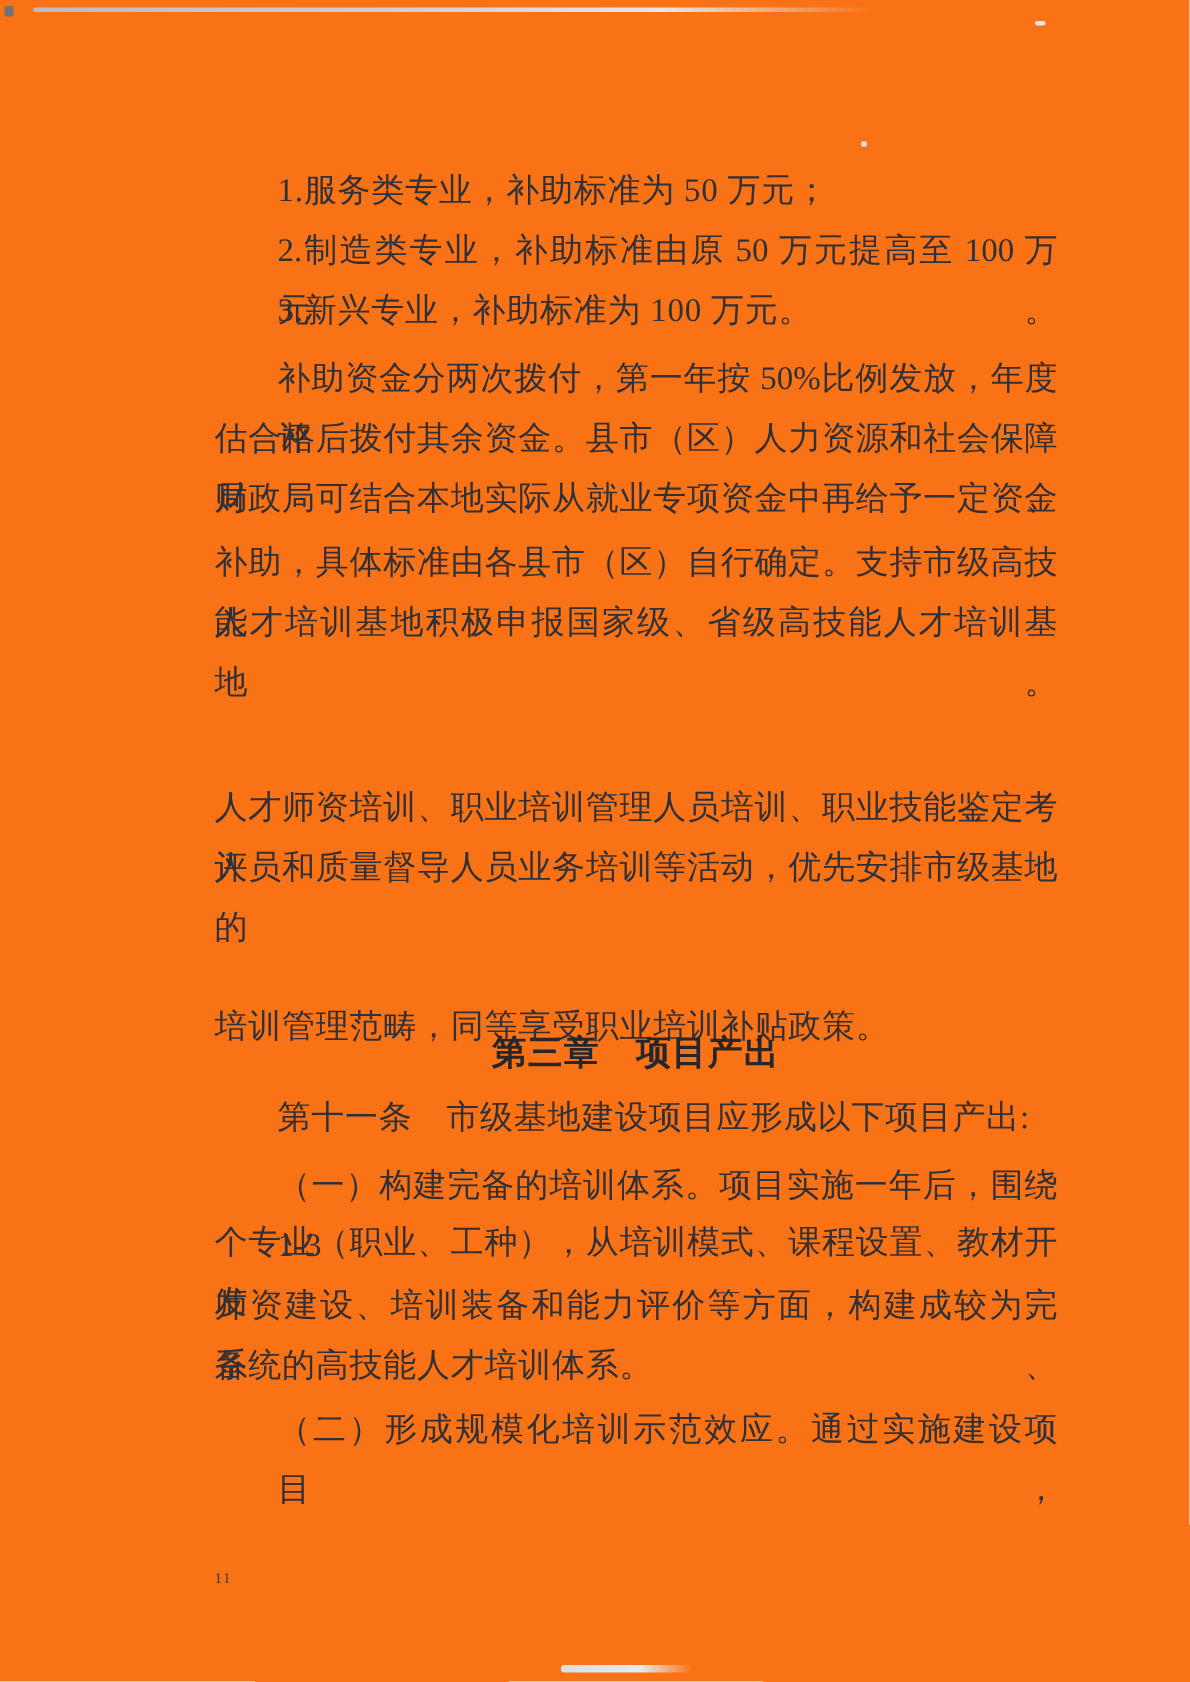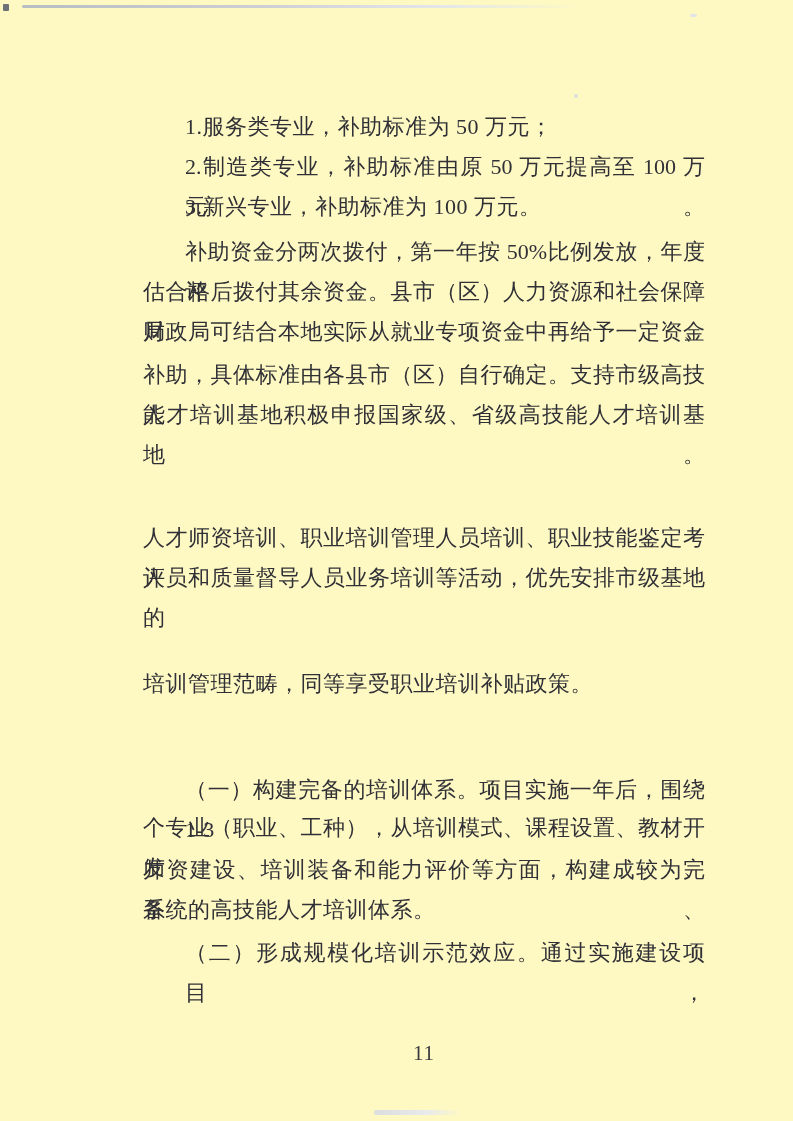--- a/index.html
+++ b/index.html
@@ -4,21 +4,21 @@
 <style>
   html, body {
     margin: 0;
     padding: 0;
     background: #ffffff;
   }
   .page {
     position: relative;
     width: 793px;
     height: 1121px;
-    background: #fef9c3;
+    background: #f97316;
     overflow: hidden;
     font-family: "Liberation Serif", "DejaVu Serif", serif;
   }
   
   .scan-topline {
     position: absolute;
     left: 22px;
     top: 5px;
     width: 560px;
     height: 3px;
@@ -90,22 +90,21 @@
     color: #27272b;
     letter-spacing: 1px;
   }
   .page-number {
     position: absolute;
     left: 143px;
     top: 1042px;
     width: 562px;
     height: 22px;
     line-height: 22px;
-    text-align: center;
-    font-size: 21px;
+    font-size: 10px;
     color: #3a3a3e;
     letter-spacing: 1px;
   }
 </style>
 </head>
 <body>
 
 <div class="page">
 
   <div class="scan-topline"></div>
@@ -118,20 +117,22 @@
   <div class="line indent just" style="top:147px">2.制造类专业，补助标准由原 50 万元提高至 100 万元。</div>
   <div class="line indent" style="top:187px">3.新兴专业，补助标准为 100 万元。</div>
   <div class="line indent just" style="top:232px">补助资金分两次拨付，第一年按 50%比例发放，年度评</div>
   <div class="line just" style="top:272px">估合格后拨付其余资金。县市（区）人力资源和社会保障局、</div>
   <div class="line just" style="top:312px">财政局可结合本地实际从就业专项资金中再给予一定资金</div>
   <div class="line just" style="top:355px">补助，具体标准由各县市（区）自行确定。支持市级高技能</div>
   <div class="line just" style="top:395px">人才培训基地积极申报国家级、省级高技能人才培训基地。</div>
   <div class="line just" style="top:518px">人才师资培训、职业培训管理人员培训、职业技能鉴定考评</div>
   <div class="line just" style="top:558px">人员和质量督导人员业务培训等活动，优先安排市级基地的</div>
   <div class="line" style="top:664px">培训管理范畴，同等享受职业培训补贴政策。</div>
+  <div class="line heading" style="top:682px">第三章　项目产出</div>
+  <div class="line indent" style="top:725px">第十一条　市级基地建设项目应形成以下项目产出:</div>
   <div class="line indent just" style="top:770px">（一）构建完备的培训体系。项目实施一年后，围绕 1-3</div>
   <div class="line just" style="top:850px">师资建设、培训装备和能力评价等方面，构建成较为完备、</div>
   <div class="line just" style="top:808px">个专业（职业、工种），从培训模式、课程设置、教材开发、</div>
   <div class="line" style="top:890px">系统的高技能人才培训体系。</div>
   <div class="line indent just" style="top:933px">（二）形成规模化培训示范效应。通过实施建设项目，</div>
 
   <div class="page-number">11</div>
 
 </div>
 

